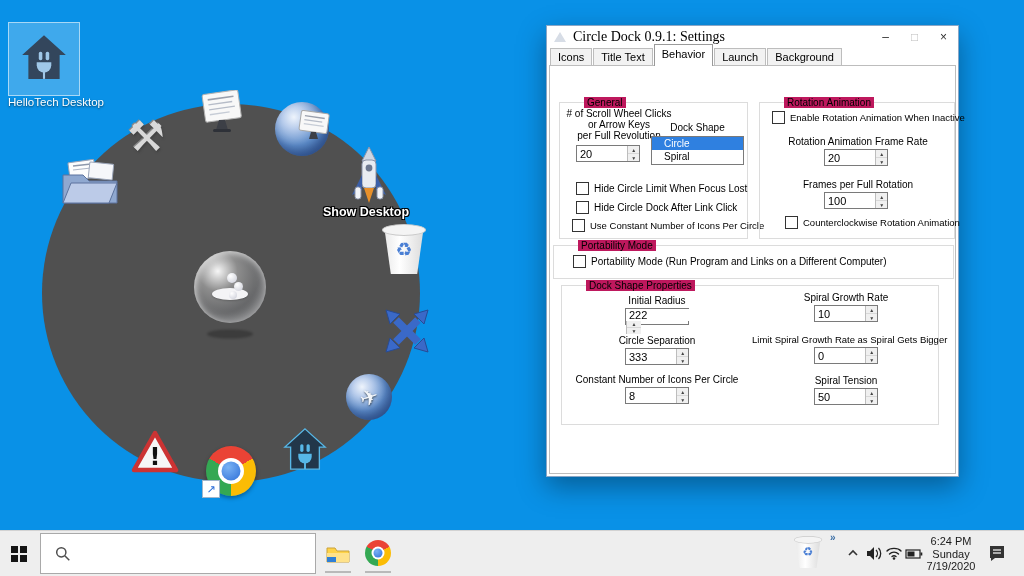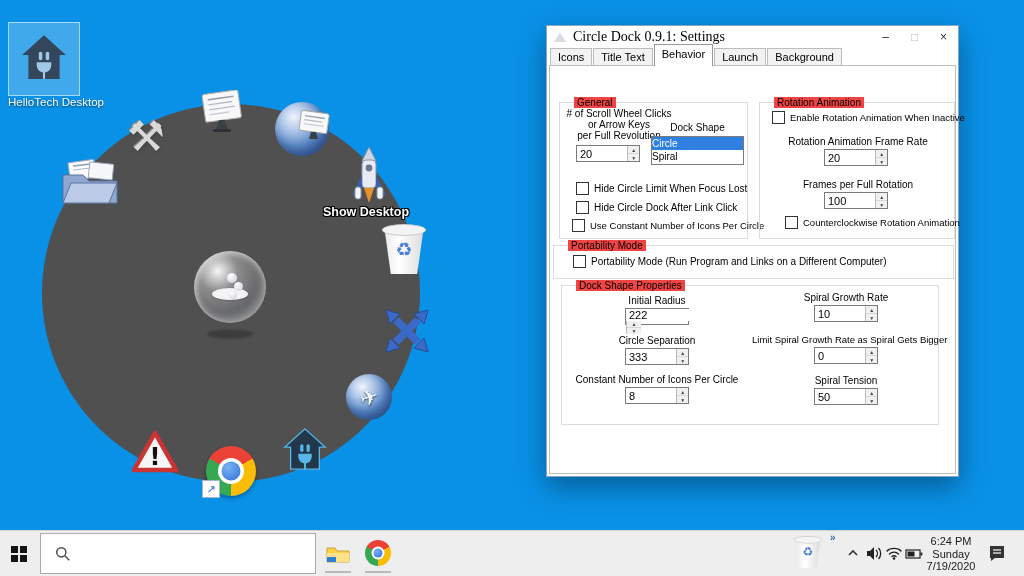--- a/index.html
+++ b/index.html
@@ -65,34 +65,34 @@
   #win-btns{margin-left:auto;display:flex;}
   .wbtn{width:29px;text-align:center;font-size:12px;line-height:22px;color:#333;}
   .wbtn.max{color:#bdbdbd;}
   #tabs{position:absolute;left:3px;top:23px;height:17px;display:flex;align-items:flex-end;}
   .tab{font-size:11px;padding:2px 7px 2px 7px;border:1px solid #bdbdbd;border-bottom:none;
     background:#f2f2f2;margin-right:1px;height:13px;}
   .tab.active{background:#fff;border-color:#9a9a9a;height:16px;position:relative;z-index:3;padding-top:3px;}
   #panel{position:absolute;left:2px;right:2px;top:39px;bottom:2px;border:1px solid #bdbdbd;background:#fff;}
 
   .groupbox{position:absolute;border:1px solid #dcdcdc;box-sizing:border-box;}
-  .gb-title{position:absolute;top:-6px;left:14px;background:#ef4444;padding:0 3px;white-space:nowrap;}
+  .gb-title{position:absolute;top:-6px;left:24px;background:#be185d;padding:0 3px;white-space:nowrap;}
   .lbl{position:absolute;white-space:nowrap;}
   .ctr{text-align:center;}
   .num{position:absolute;display:flex;height:17px;border:1px solid #7a7a7a;background:#fff;box-sizing:border-box;}
   .num input{border:0;outline:0;width:100%;font-size:11px;padding:0 0 0 3px;font-family:inherit;min-width:0;}
   .spin{width:14px;display:flex;flex-direction:column;border-left:1px solid #bdbdbd;}
   .spin span{flex:1;display:flex;align-items:center;justify-content:center;background:#f0f0f0;
     font-size:5px;color:#444;border-bottom:1px solid #d8d8d8;}
   .spin span:last-child{border-bottom:none;}
   .cb{position:absolute;display:flex;align-items:center;white-space:nowrap;}
   .cb .box{width:11px;height:11px;border:1px solid #333;background:#fff;margin-right:5px;flex:none;}
   .tight{font-size:9.5px;}
   .listbox{position:absolute;border:1px solid #7a7a7a;background:#fff;box-sizing:border-box;}
-  .lb-row{height:13px;line-height:13px;padding-left:0;}
+  .lb-row{height:13px;line-height:13px;padding-left:12px;}
   .lb-row.sel{background:#2f80e0;color:#fff;}
   .btn{position:absolute;background:#e4e4e4;border:1px solid #9b9b9b;display:flex;align-items:center;
     justify-content:center;text-align:center;font-size:10px;line-height:11px;box-sizing:border-box;}
   #folder-input{position:absolute;left:14px;top:405px;width:224px;height:18px;border:1px solid #8a8a8a;
     background:#f4f4f4;box-sizing:border-box;font-size:10px;padding:0 3px;font-family:inherit;}
 
   .colstack{position:absolute;top:0;height:100%;text-align:center;}
   .colstack .num{position:relative;margin:2px auto 0 auto;}
   .colstack .clbl{white-space:nowrap;}
 

